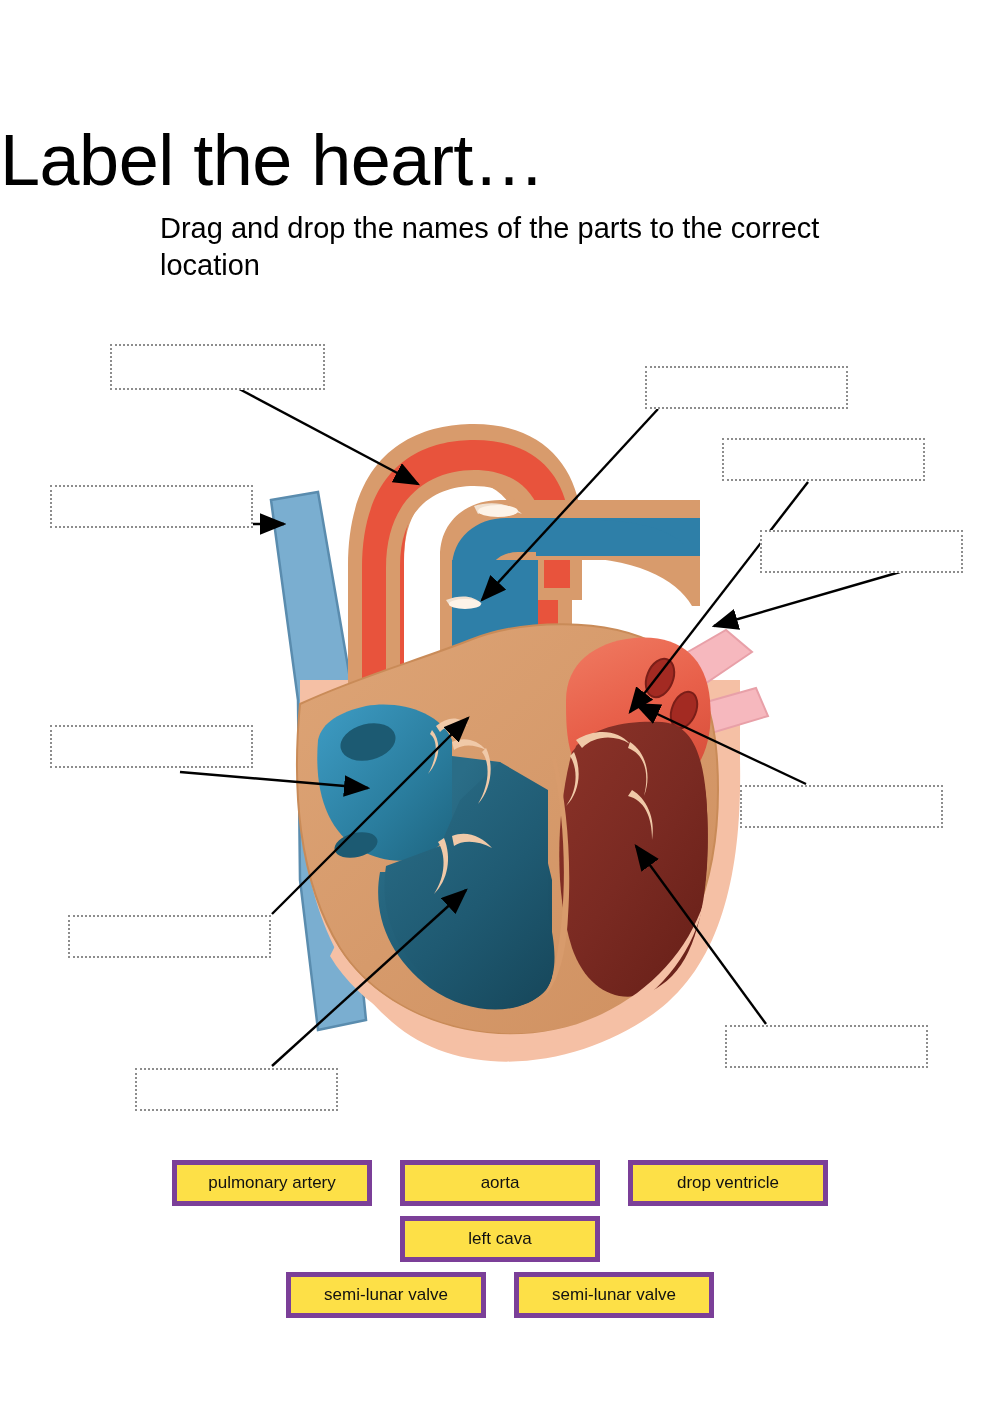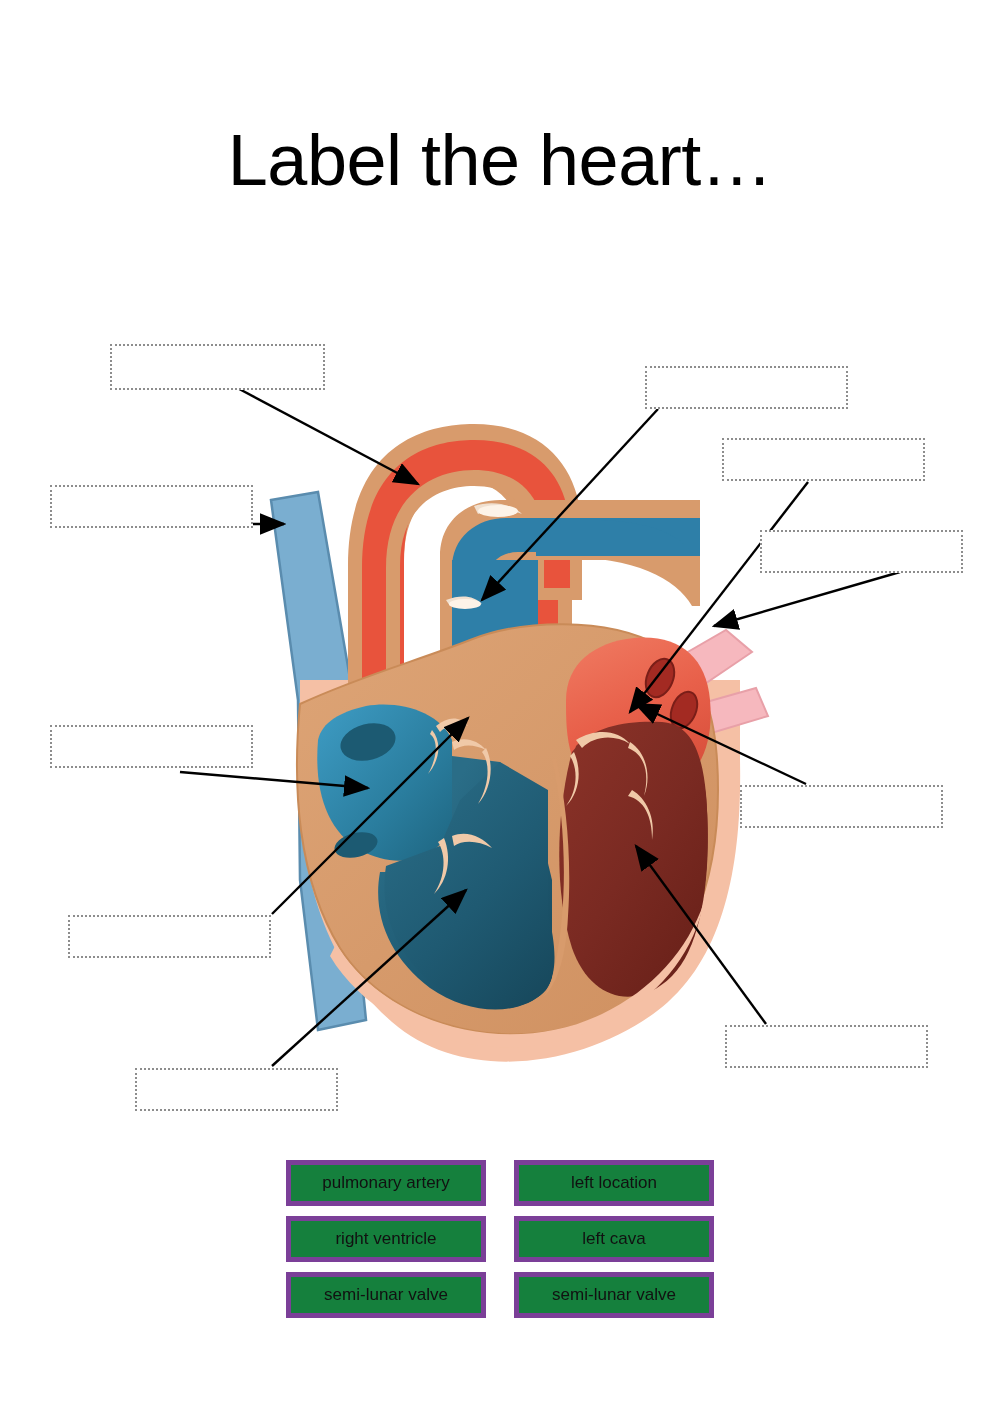--- a/index.html
+++ b/index.html
@@ -17,21 +17,20 @@
     height: 1413px;
     background: #ffffff;
     overflow: hidden;
   }
 
   
   #header {
     position: absolute;
     top: 0; left: 0;
     width: 1000px;
-    text-align: center;
   }
   #title {
     margin: 0;
     padding-top: 124px;
     font-size: 72px;
     font-weight: 400;
     line-height: 1.0;
     color: #000000;
     letter-spacing: -0.5px;
   }
@@ -81,37 +80,38 @@
     display: flex;
     justify-content: center;
     gap: 28px;
     margin-bottom: 10px;
   }
   .tile {
     width: 200px;
     height: 46px;
     box-sizing: border-box;
     border: 5px solid #7B3F98;
-    background: #15803d;
+    background: #fde047;
     display: flex;
     align-items: center;
     justify-content: center;
     font-size: 17px;
     color: #111111;
     cursor: grab;
     user-select: none;
   }
 </style>
 </head>
 <body>
 
 <div id="page">
 
   <div id="header">
     <h1 id="title">Label the heart…</h1>
+    <p id="subtitle">Drag and drop the names of the parts to the correct location</p>
   </div>
 
   <div id="diagram">
     <svg id="heart-svg" width="1000" height="1413" viewBox="0 0 1000 1413" xmlns="http://www.w3.org/2000/svg">
       <defs>
         <linearGradient id="gRA" x1="0" y1="0" x2="1" y2="1">
           <stop offset="0%" stop-color="#3E9CC4"></stop>
           <stop offset="60%" stop-color="#2A7D9E"></stop>
           <stop offset="100%" stop-color="#1E6580"></stop>
         </linearGradient>
@@ -363,24 +363,24 @@
     <div class="dropbox" style="left:50px;top:725px;width:203px;height:43px;"></div>
     <div class="dropbox" style="left:740px;top:785px;width:203px;height:43px;"></div>
     <div class="dropbox" style="left:68px;top:915px;width:203px;height:43px;"></div>
     <div class="dropbox" style="left:725px;top:1025px;width:203px;height:43px;"></div>
     <div class="dropbox" style="left:135px;top:1068px;width:203px;height:43px;"></div>
   </div>
 
   <div id="wordbank">
     <div class="bank-row">
       <div class="tile">pulmonary artery</div>
-      <div class="tile">left location</div>
+      <div class="tile">aorta</div>
+      <div class="tile">drop ventricle</div>
     </div>
     <div class="bank-row">
-      <div class="tile">right ventricle</div>
       <div class="tile">left cava</div>
     </div>
     <div class="bank-row">
       <div class="tile">semi-lunar valve</div>
       <div class="tile">semi-lunar valve</div>
     </div>
   </div>
 
 </div>
 

